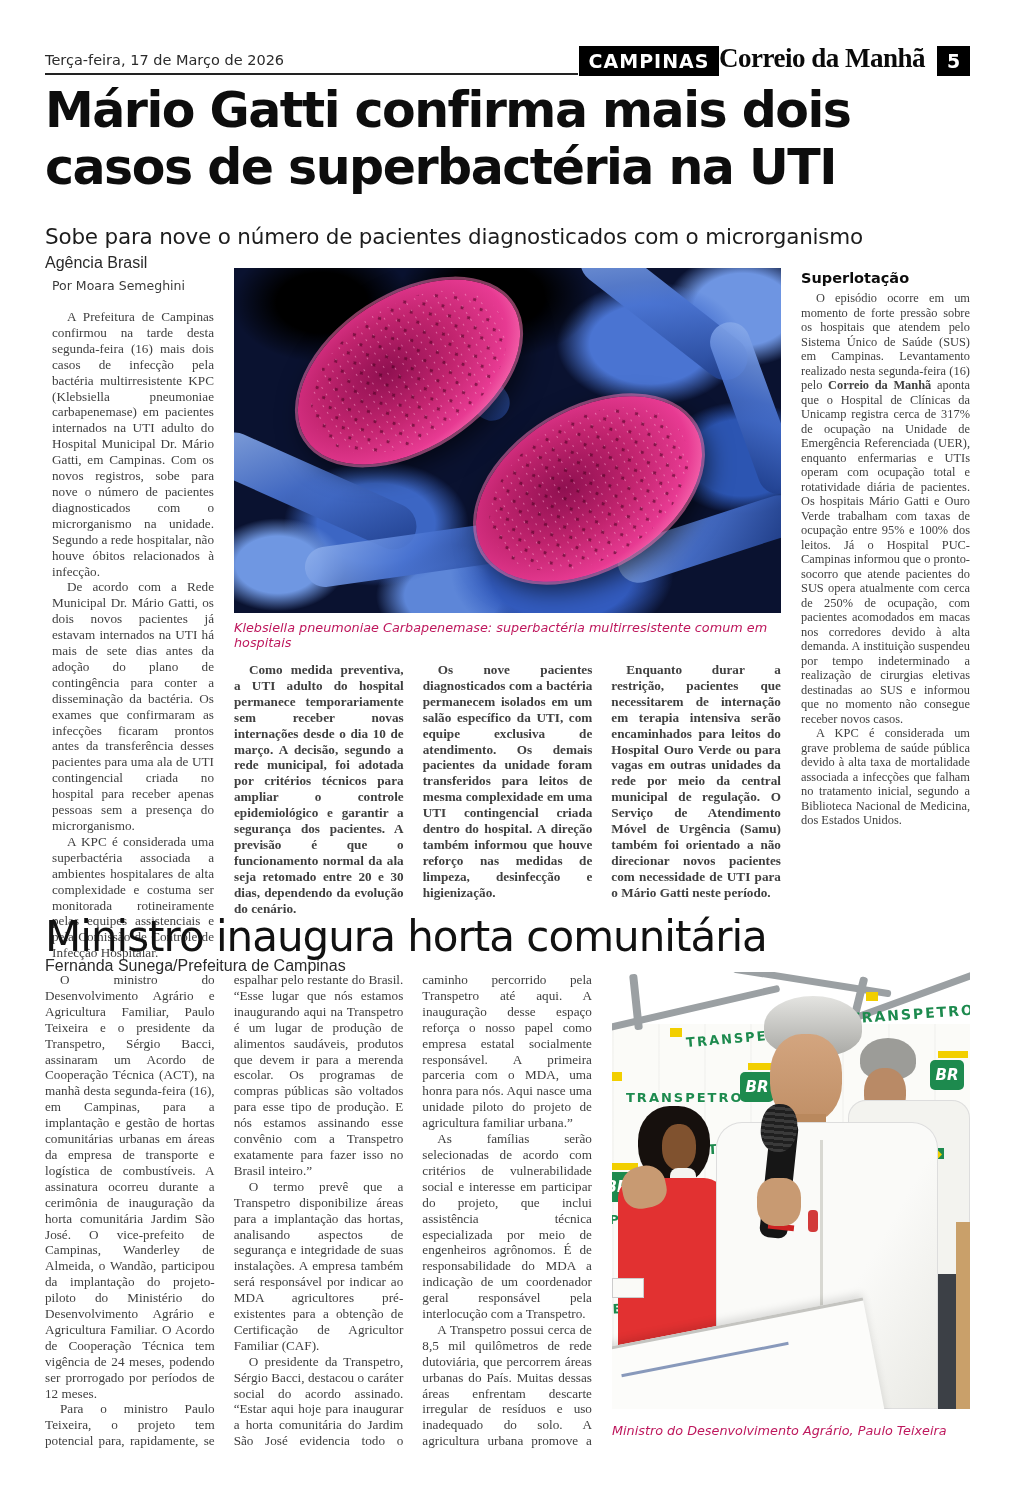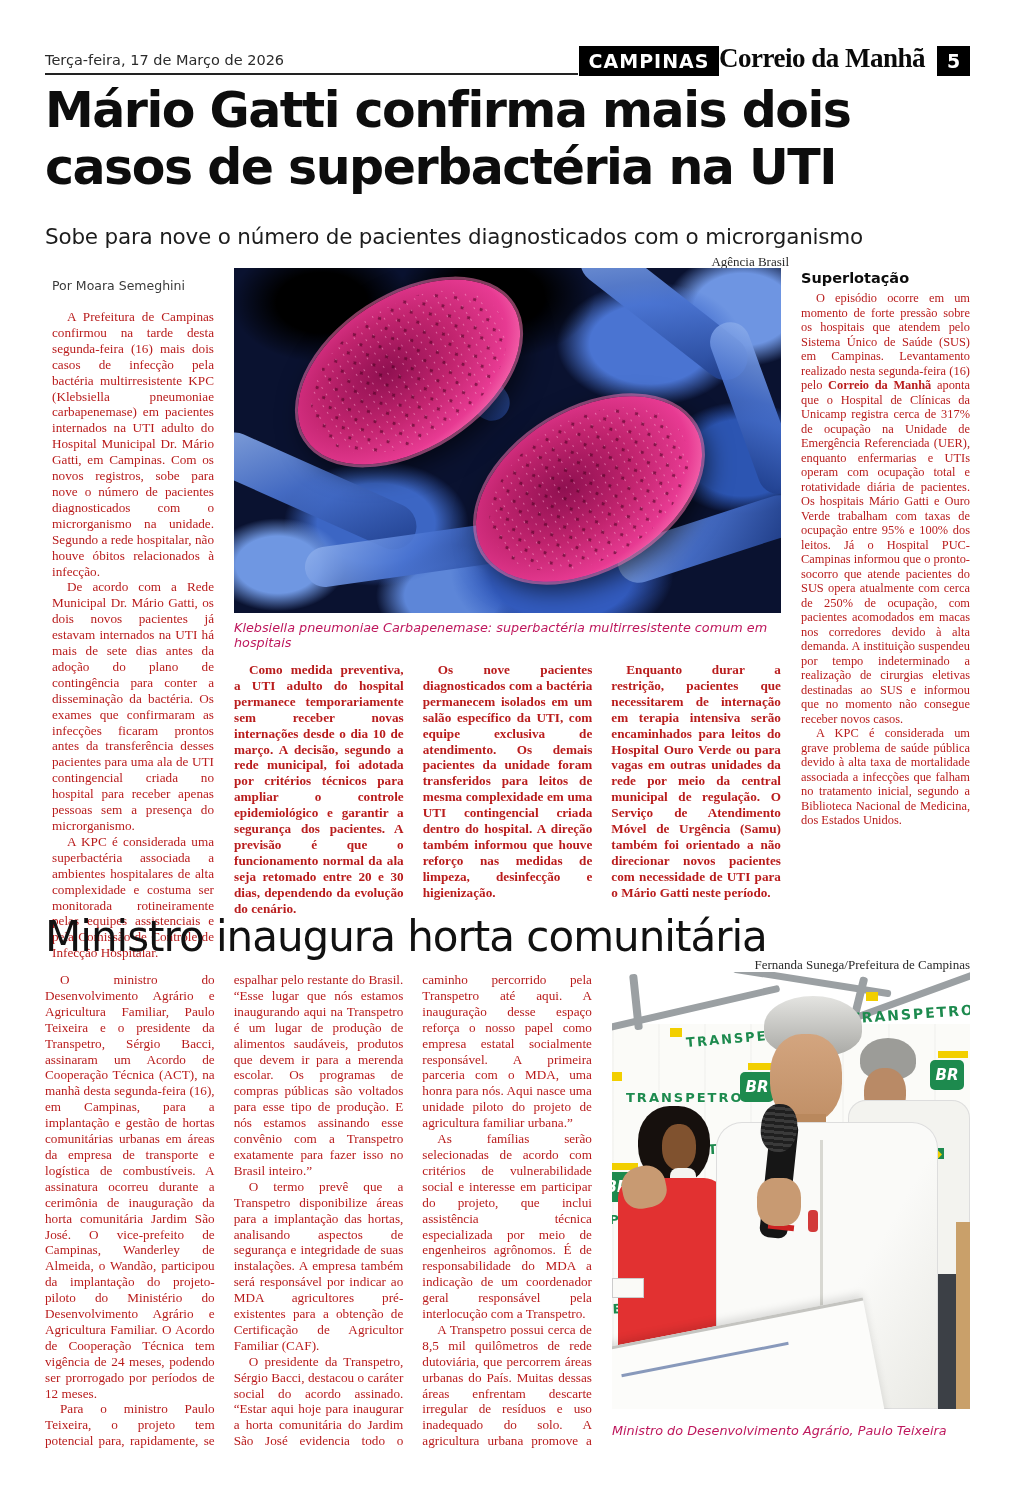--- a/index.html
+++ b/index.html
@@ -16,34 +16,34 @@
   .masthead{position:absolute;right:45px;bottom:1px;font-family:"Liberation Serif",serif;font-weight:700;
     font-size:27px;letter-spacing:-.5px;color:#0a0a0a;white-space:nowrap;}
   .pagenum{position:absolute;right:0;bottom:-1px;width:33px;height:30px;background:#000;color:#fff;
     font-family:"DejaVu Sans",sans-serif;font-weight:700;font-size:19px;display:flex;align-items:center;justify-content:center;}
 
   
   .h1{position:absolute;left:45px;top:82px;width:925px;margin:0;font-family:"DejaVu Sans",sans-serif;
     font-weight:700;font-size:49px;line-height:57px;letter-spacing:-1.5px;color:#0d0d0d;}
   .subh{position:absolute;left:45px;top:224px;width:925px;font-family:"DejaVu Sans",sans-serif;
     font-size:21.5px;color:#1c1c1c;letter-spacing:-.2px;}
-  .credit{font-family:Liberation Serif, serif;font-size:13px;color:#2a2a2a;text-align:right;}
+  .credit{font-family:Liberation Sans, sans-serif;font-size:16px;color:#2a2a2a;}
   .credit1{position:absolute;left:45px;top:254px;width:744px;}
   .h2{position:absolute;left:45px;top:914px;width:925px;margin:0;font-family:"DejaVu Sans",sans-serif;
     font-weight:500;font-size:42px;line-height:46px;letter-spacing:-1px;color:#111;}
   .credit2{position:absolute;left:45px;top:957px;width:925px;}
 
   
   .a1grid{position:absolute;left:45px;top:268px;width:925px;display:grid;
     grid-template-columns:repeat(5,1fr);column-gap:20px;}
   .a2grid{position:absolute;left:45px;top:972px;width:925px;display:grid;
     grid-template-columns:repeat(5,1fr);column-gap:20px;}
 
   .bp{margin:0;text-indent:15px;text-align:justify;font-size:13.2px;line-height:15.9px;
-    hyphens:auto;-webkit-hyphens:auto;color:#b91c1c;}
+    hyphens:auto;-webkit-hyphens:auto;color:#404040;}
   .byline{margin:10px 0 16px 0;font-family:"DejaVu Sans",sans-serif;font-size:12.5px;color:#3a3a3a;}
 
   .a1col1{grid-column:1;margin-left:7px;}
   .a1mid{grid-column:2/5;}
   .a1side{grid-column:5;}
   .midcols{margin-top:12px;height:258px;column-count:3;column-gap:19px;overflow:hidden;font-weight:bold;}
 
   .side-h{margin-top:2px;font-family:"DejaVu Sans",sans-serif;font-weight:700;font-size:14.5px;color:#0c0c0c;margin-bottom:5px;}
   .sp{font-size:12.4px;line-height:14.5px;}
   .sp .bold{font-weight:700;}

